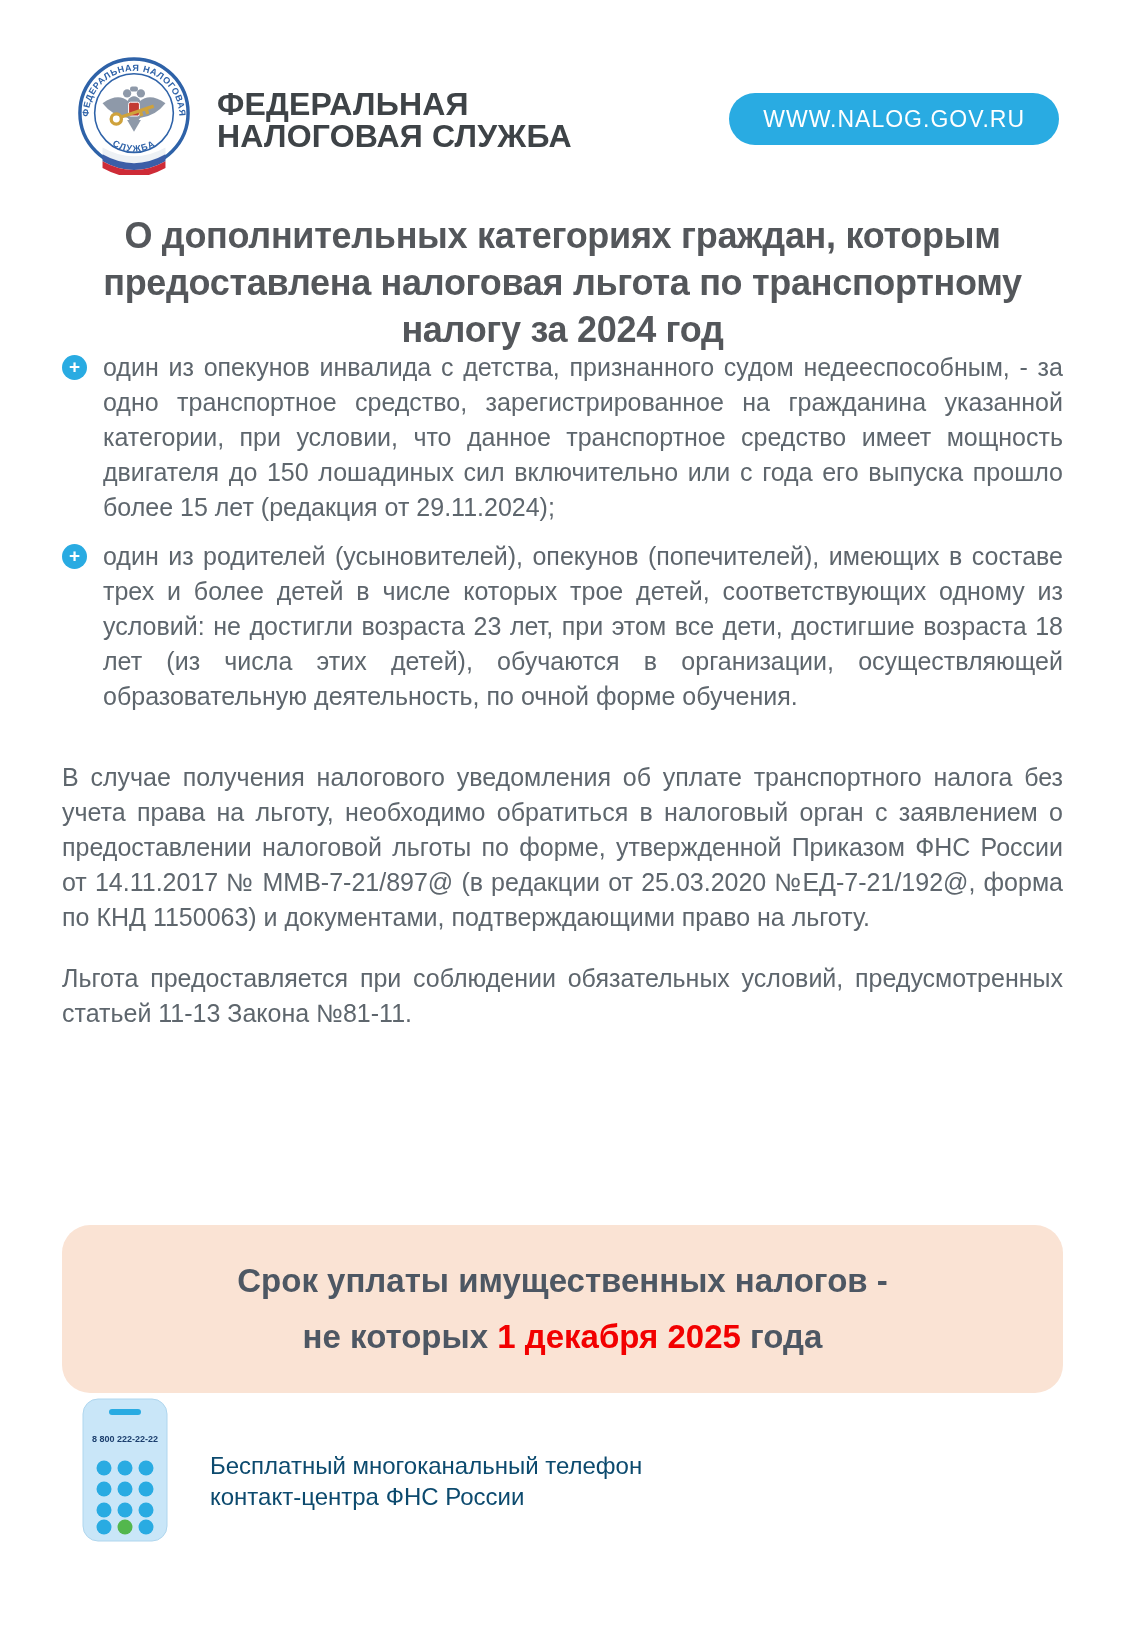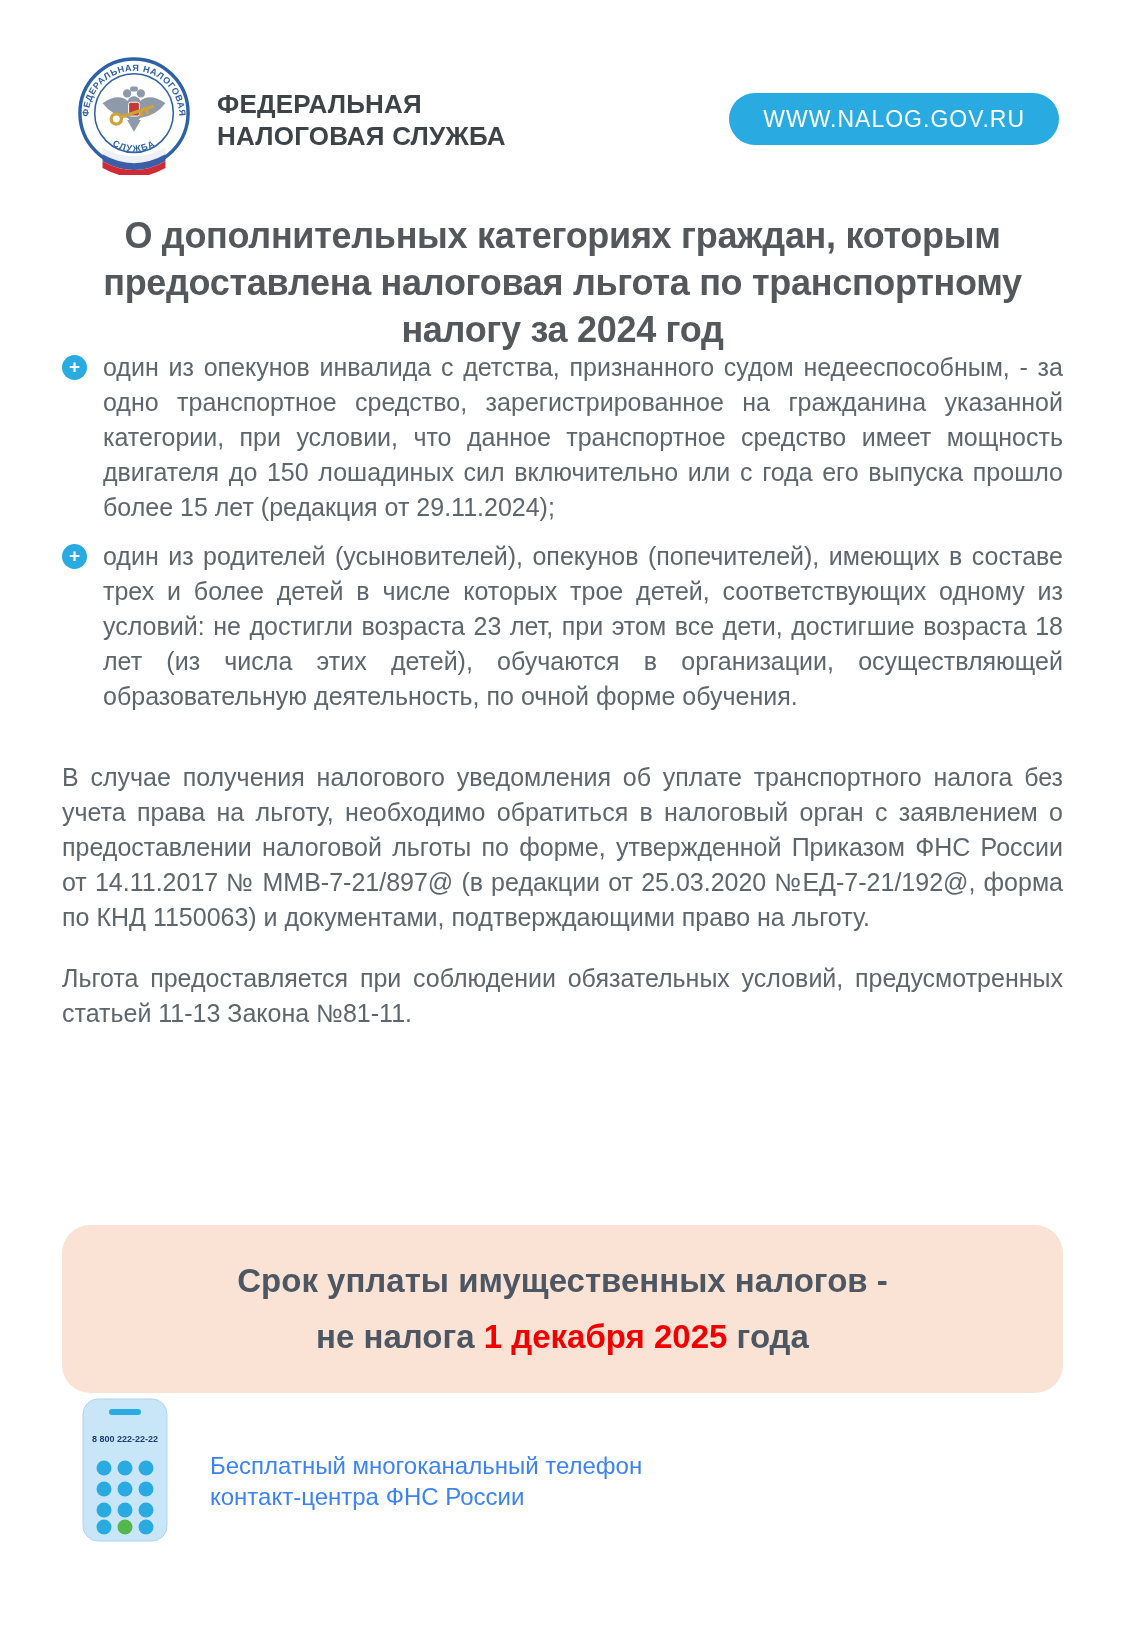--- a/index.html
+++ b/index.html
@@ -10,21 +10,21 @@
     position:relative; overflow:hidden;
     color:#5E666D;
   }
   .page { position:relative; width:1125px; height:1625px; background:#fff; }
 
   
   .header { position:absolute; top:55px; left:75px; height:132px; }
   .seal { position:absolute; left:0; top:2px; width:118px; height:118px; }
   .org-name {
     position:absolute; left:142px; top:33px;
-    font-weight:bold; font-size:26px; line-height:32px;
+    font-weight:bold; font-size:32px; line-height:32px;
     color:#3E4347; letter-spacing:0.2px; white-space:nowrap;
   }
   .site-badge {
     position:absolute; top:93px; right:66px;
     height:52px; min-width:294px; padding:8px 34px;
     background:#29ABE2; border-radius:26px;
     display:flex; align-items:center; justify-content:center;
     color:#ffffff; font-size:23px; letter-spacing:1px; font-weight:normal;
     cursor:pointer;
   }
@@ -72,21 +72,21 @@
   .deadline-red { color:#F20000; }
 
   
   .footer { position:absolute; top:1398px; left:82px; display:flex; }
   .phone-icon-wrap { width:86px; height:144px; flex:0 0 auto; }
   .footer-text { margin-left:42px; padding-top:40px; }
   .phone-number {
     font-size:41px; font-weight:bold; color:#3E4246; letter-spacing:0.5px;
   }
   .phone-caption {
-    margin-top:12px; font-size:24px; line-height:31px; color:#3b82f6;
+    margin-top:12px; font-size:24px; line-height:31px; color:#0c4a6e;
   }
 </style>
 </head>
 <body>
 
 <div class="page">
 
   <div class="header">
     <svg class="seal" viewBox="0 0 120 120" aria-hidden="true">
       <defs>
@@ -147,21 +147,21 @@
         <span>один из родителей (усыновителей), опекунов (попечителей), имеющих в составе трех и более детей в числе которых трое детей, соответствующих одному из условий: не достигли возраста 23 лет, при этом все дети, достигшие возраста 18 лет (из числа этих детей), обучаются в организации, осуществляющей образовательную деятельность, по очной форме обучения.</span>
       </li>
     </ul>
 
     <p class="note">В случае получения налогового уведомления об уплате транспортного налога без учета права на льготу, необходимо обратиться в налоговый орган с заявлением о предоставлении налоговой льготы по форме, утвержденной Приказом ФНС России от 14.11.2017 № ММВ-7-21/897@ (в редакции от 25.03.2020 №ЕД-7-21/192@, форма по КНД 1150063) и документами, подтверждающими право на льготу.</p>
     <p class="conditions">Льгота предоставляется при соблюдении обязательных условий, предусмотренных статьей 11-13 Закона №81-11.</p>
   </div>
 
   <div class="deadline-box">
     <div>Срок уплаты имущественных налогов -</div>
-    <div><span>не налога </span><span class="deadline-red">1 декабря 2025</span><span> года</span></div>
+    <div><span>не которых </span><span class="deadline-red">1 декабря 2025</span><span> года</span></div>
   </div>
 
   <div class="footer">
     <svg class="phone-icon-wrap" viewBox="0 0 86 144" aria-hidden="true">
       <rect x="1" y="1" width="84" height="142" rx="15" fill="#C9E6F8" stroke="#AFD6EE" stroke-width="1"></rect>
       <rect x="27" y="11" width="32" height="6" rx="3" fill="#29ABE2"></rect>
       <text x="43" y="44" text-anchor="middle" font-size="9" font-weight="bold" fill="#1C3F6E" font-family="Liberation Sans, sans-serif">8 800 222-22-22</text>
       <g fill="#29ABE2">
         <circle cx="22" cy="70" r="7.5"></circle>
           <circle cx="43" cy="70" r="7.5"></circle>

